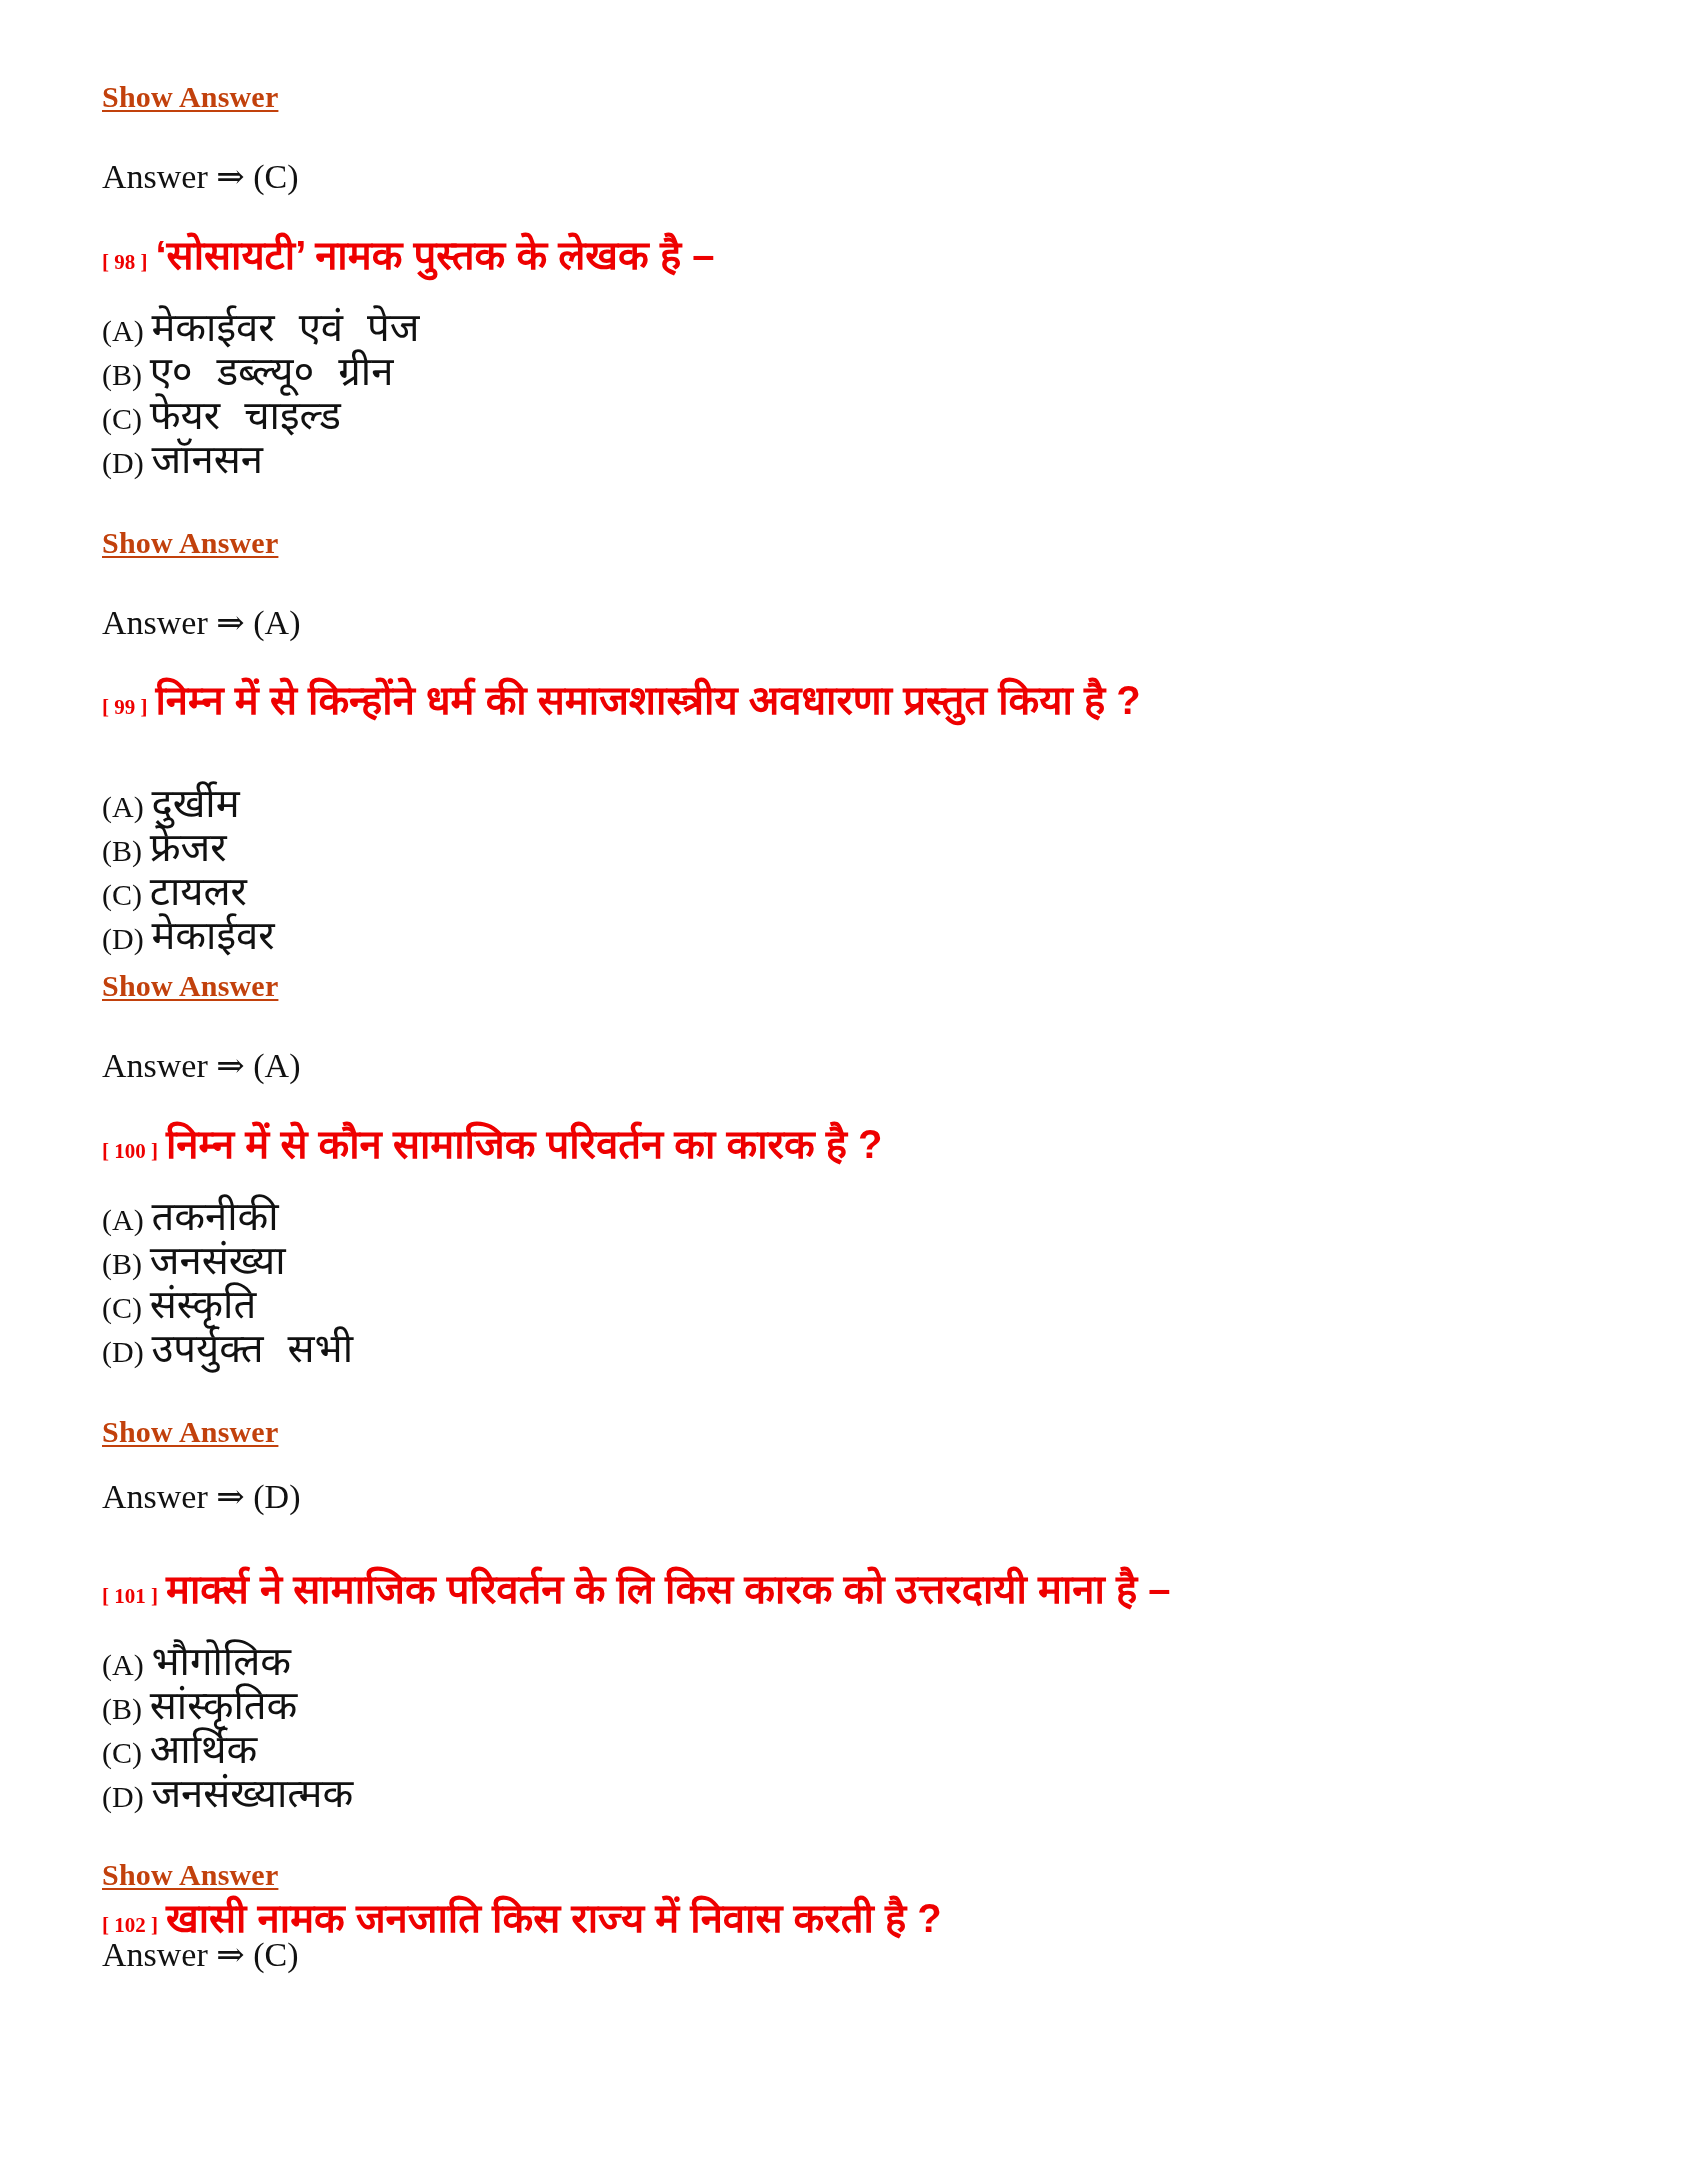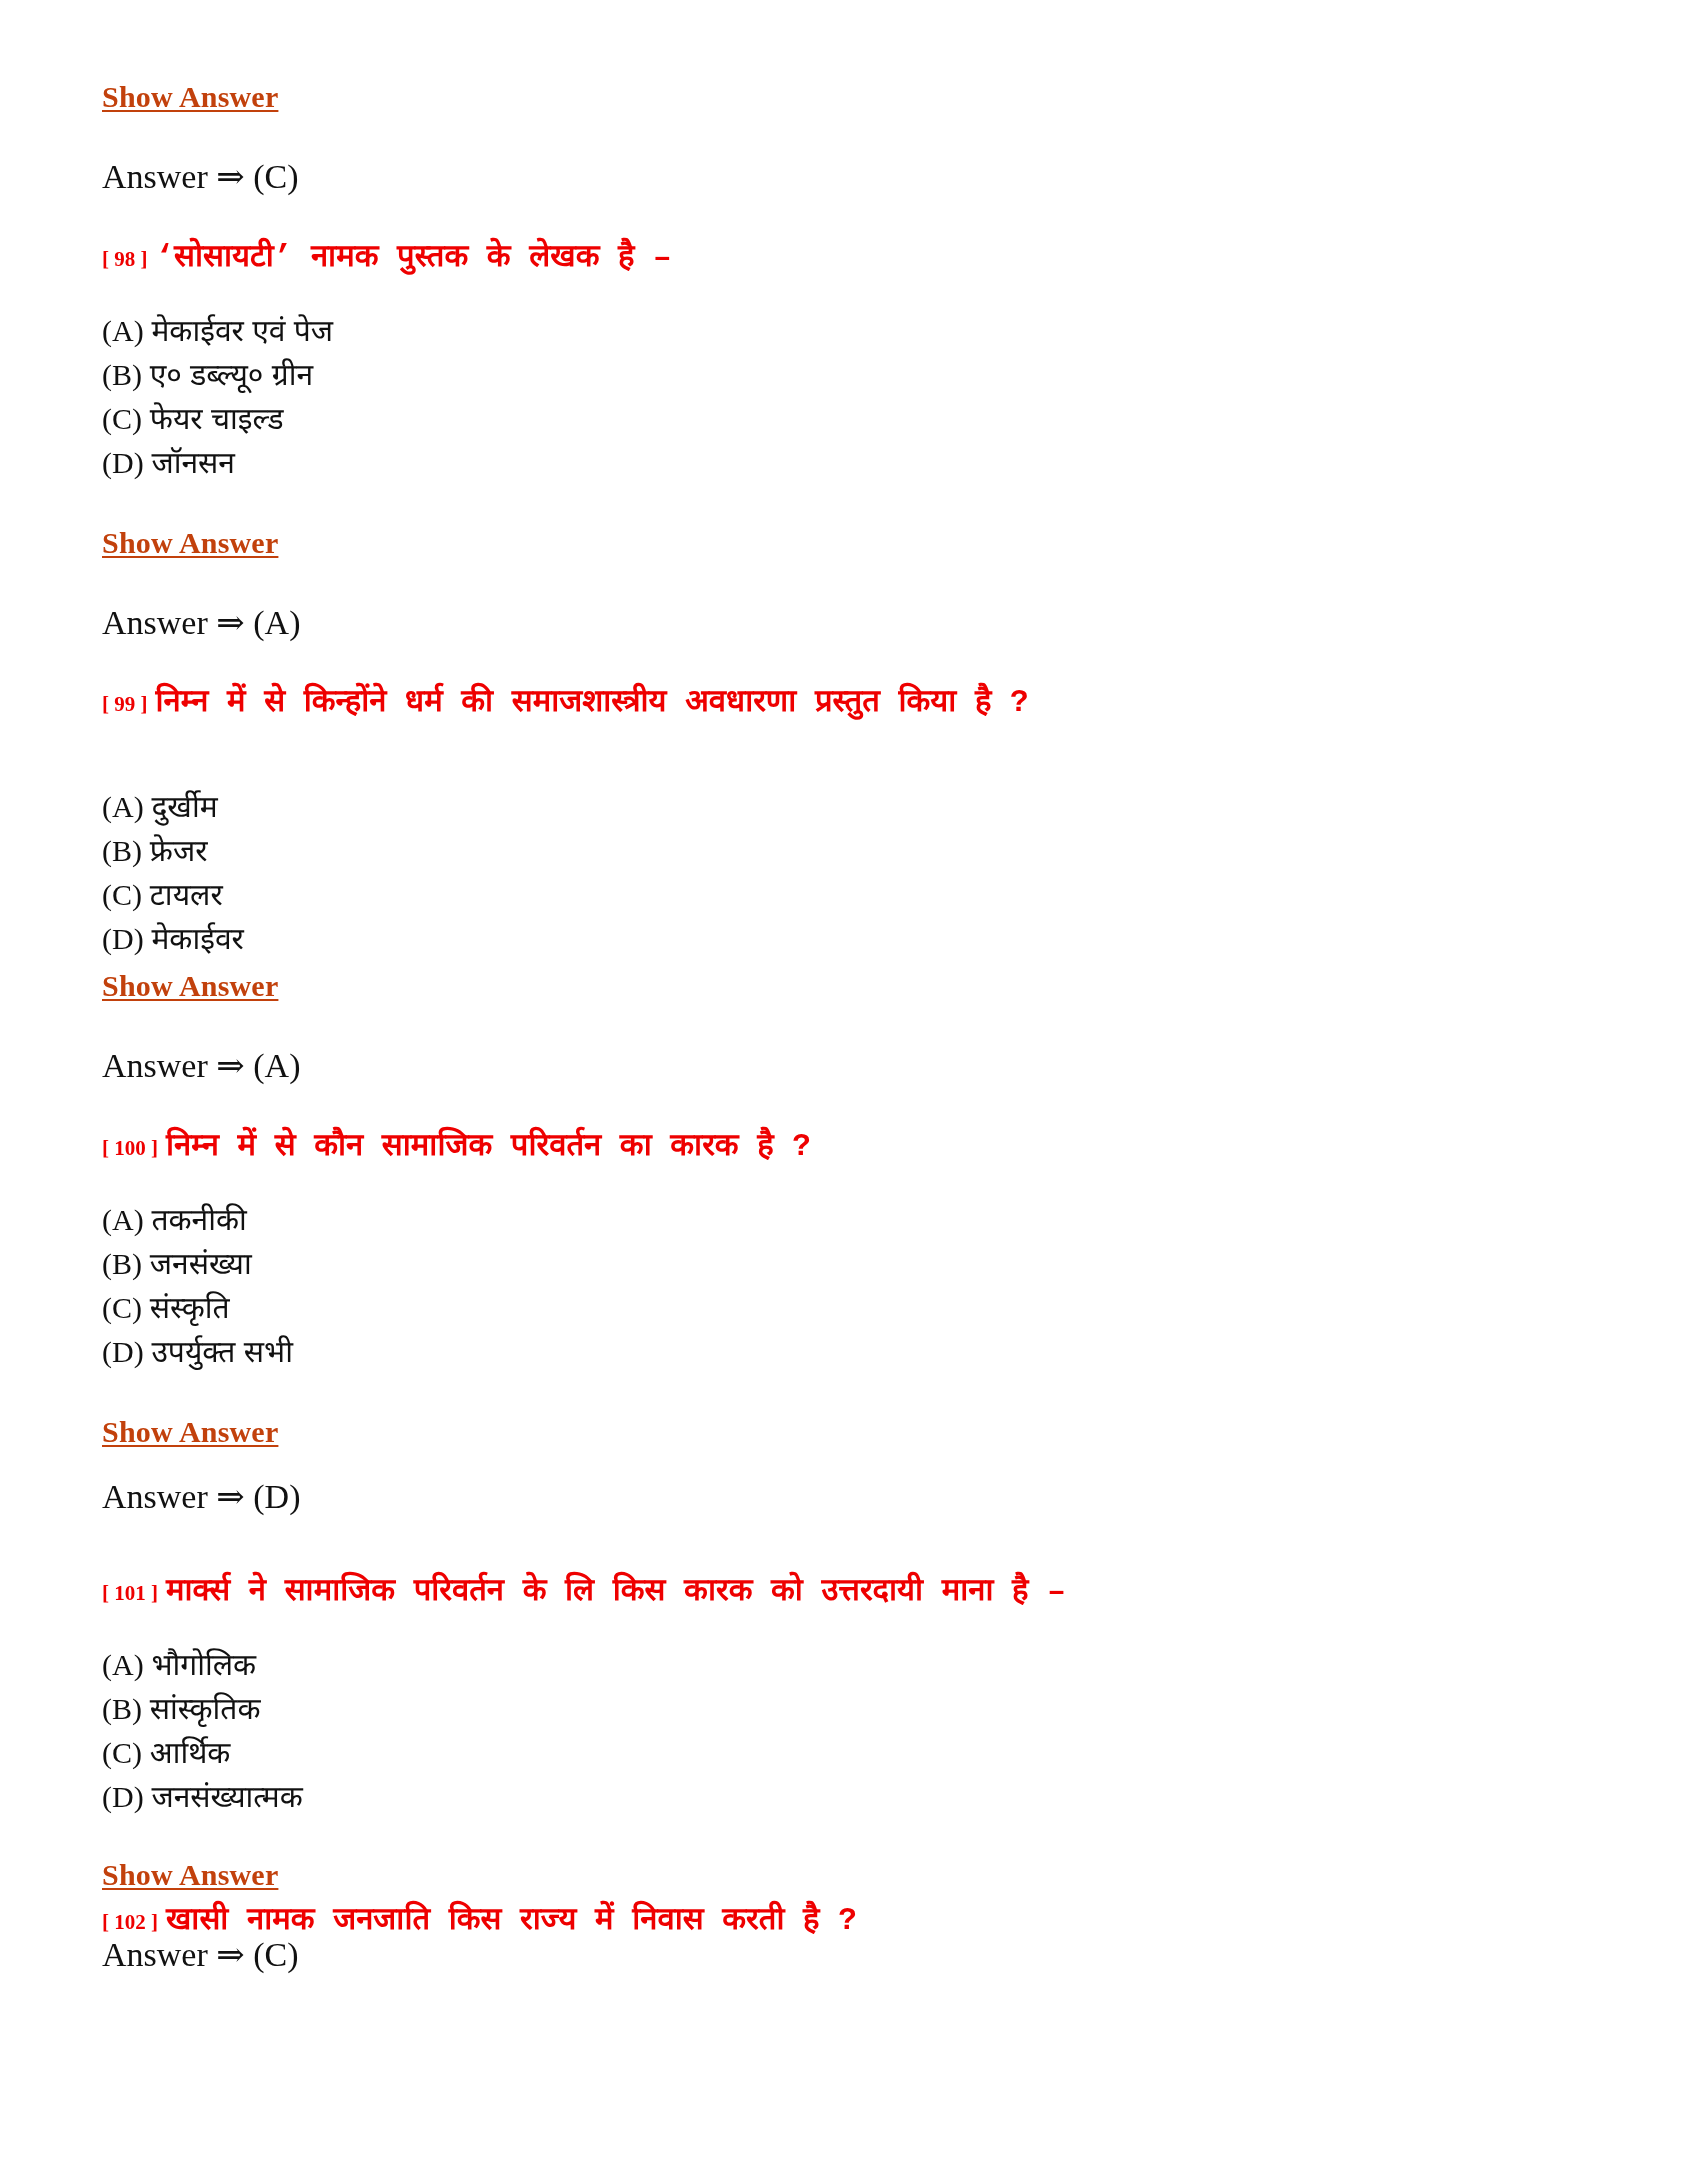--- a/index.html
+++ b/index.html
@@ -49,42 +49,42 @@
       font-size: 32px;
       line-height: 44px;
       white-space: nowrap;
     }
     .question .qnum {
       font-family: "Liberation Serif", "DejaVu Serif", serif;
       font-weight: bold;
       font-size: 21px;
     }
     .question .qtext {
-      font-family: Liberation Mono, monospace;
+      font-family: Liberation Sans, sans-serif;
       font-weight: bold;
-      font-size: 31px;
+      font-size: 40px;
     }
     .options {
       list-style: none;
       margin: 0;
       padding: 0;
     }
     .option {
       font-size: 31px;
       line-height: 44px;
       color: #111111;
       white-space: nowrap;
     }
     .option .olabel {
       font-family: "Liberation Serif", "DejaVu Serif", serif;
       font-size: 30px;
     }
     .option .otext {
-      font-family: Liberation Sans, sans-serif;
-      font-size: 30px;
+      font-family: Liberation Mono, monospace;
+      font-size: 40px;
     }
   </style>
 </head>
 <body>
 
 <div class="page">
 
   <div class="block" style="top:79px;">
     <a class="show-answer">Show Answer</a>
   </div>

